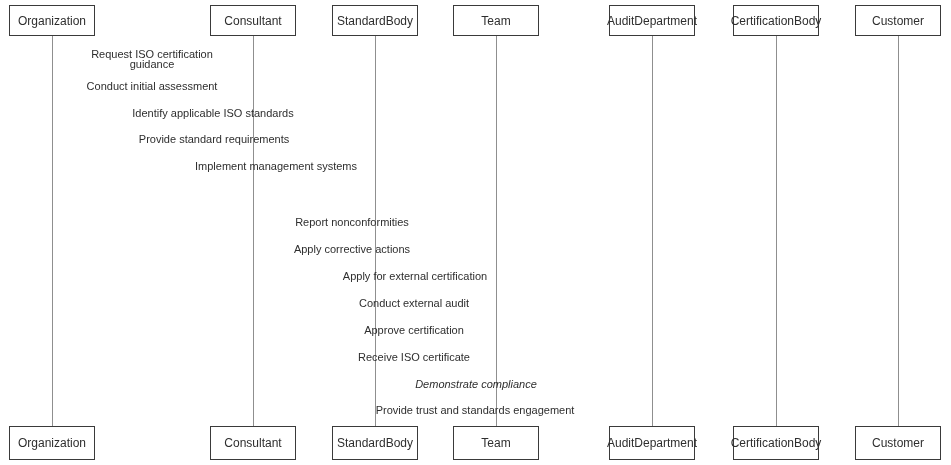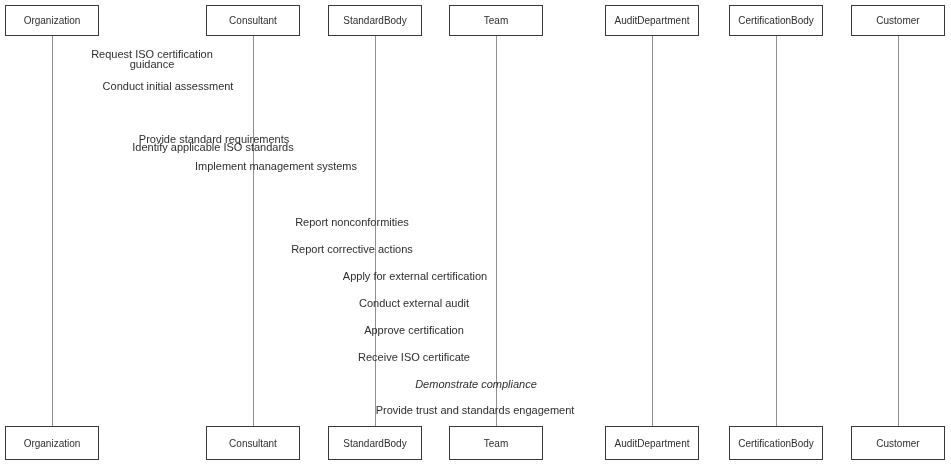--- a/index.html
+++ b/index.html
@@ -10,29 +10,29 @@
   }
   .diagram {
     position: relative;
     width: 951px;
     height: 465px;
     background: #ffffff;
     overflow: hidden;
   }
   .actor {
     position: absolute;
-    width: 94px;
+    width: 86px;
     height: 31px;
     transform: translateX(-50%);
     background: #ffffff;
     border: 1.5px solid #3a3a3a;
     display: flex;
     align-items: center;
     justify-content: center;
-    font-size: 10px;
+    font-size: 12px;
     color: #2e2e2e;
     white-space: nowrap;
     box-sizing: border-box;
     z-index: 2;
   }
   .actor.top { top: 5px; }
   .actor.bottom { top: 426px; height: 34px; }
   .lifeline {
     position: absolute;
     top: 36px;
@@ -77,26 +77,26 @@
 
   <div class="actor bottom" style="left:52px">Organization</div>
   <div class="actor bottom" style="left:253px">Consultant</div>
   <div class="actor bottom" style="left:375px">StandardBody</div>
   <div class="actor bottom" style="left:496px">Team</div>
   <div class="actor bottom" style="left:652px">AuditDepartment</div>
   <div class="actor bottom" style="left:776px">CertificationBody</div>
   <div class="actor bottom" style="left:898px">Customer</div>
 
   <div class="msg wrap" style="left:152px; top:59px;  width:132px;">Request ISO certification guidance</div>
-  <div class="msg" style="left:168px; top:86px;">Conduct initial assessment</div>
-  <div class="msg" style="left:213px; top:113px;margin-top:34px;">Identify applicable ISO standards</div>
+  <div class="msg" style="left:152px; top:86px;">Conduct initial assessment</div>
+  <div class="msg" style="left:213px; top:113px;">Identify applicable ISO standards</div>
   <div class="msg" style="left:214px; top:139px;">Provide standard requirements</div>
   <div class="msg" style="left:276px; top:166px;">Implement management systems</div>
   <div class="msg" style="left:352px; top:222px;">Report nonconformities</div>
-  <div class="msg" style="left:352px; top:249px;">Report corrective actions</div>
+  <div class="msg" style="left:352px; top:249px;">Apply corrective actions</div>
   <div class="msg" style="left:415px; top:276px;">Apply for external certification</div>
   <div class="msg" style="left:414px; top:303px;">Conduct external audit</div>
   <div class="msg" style="left:414px; top:330px;">Approve certification</div>
   <div class="msg" style="left:414px; top:357px;">Receive ISO certificate</div>
   <div class="msg" style="left:476px; top:384px;font-style:italic;">Demonstrate compliance</div>
   <div class="msg" style="left:475px; top:410px;">Provide trust and standards engagement</div>
 
 </div>
 
 </body></html>

